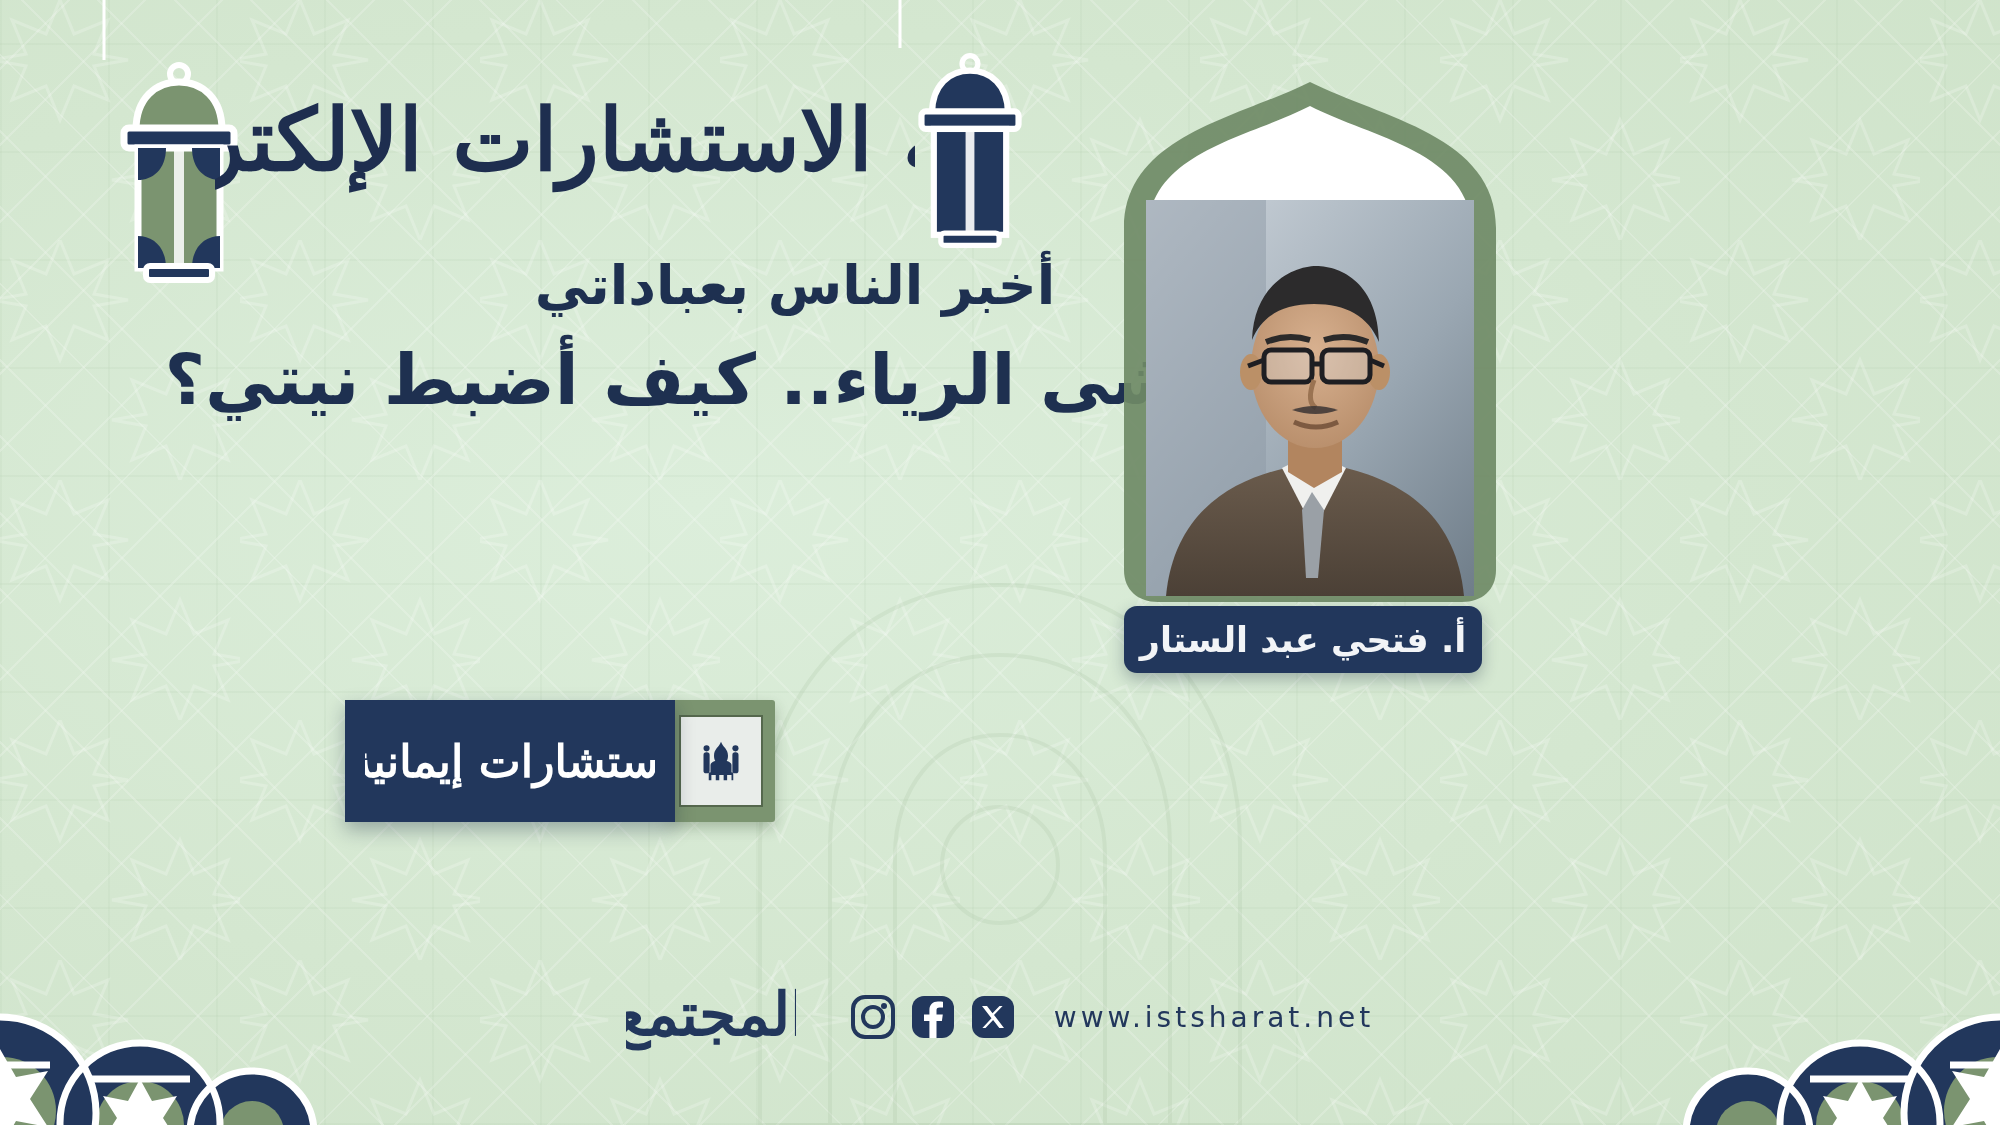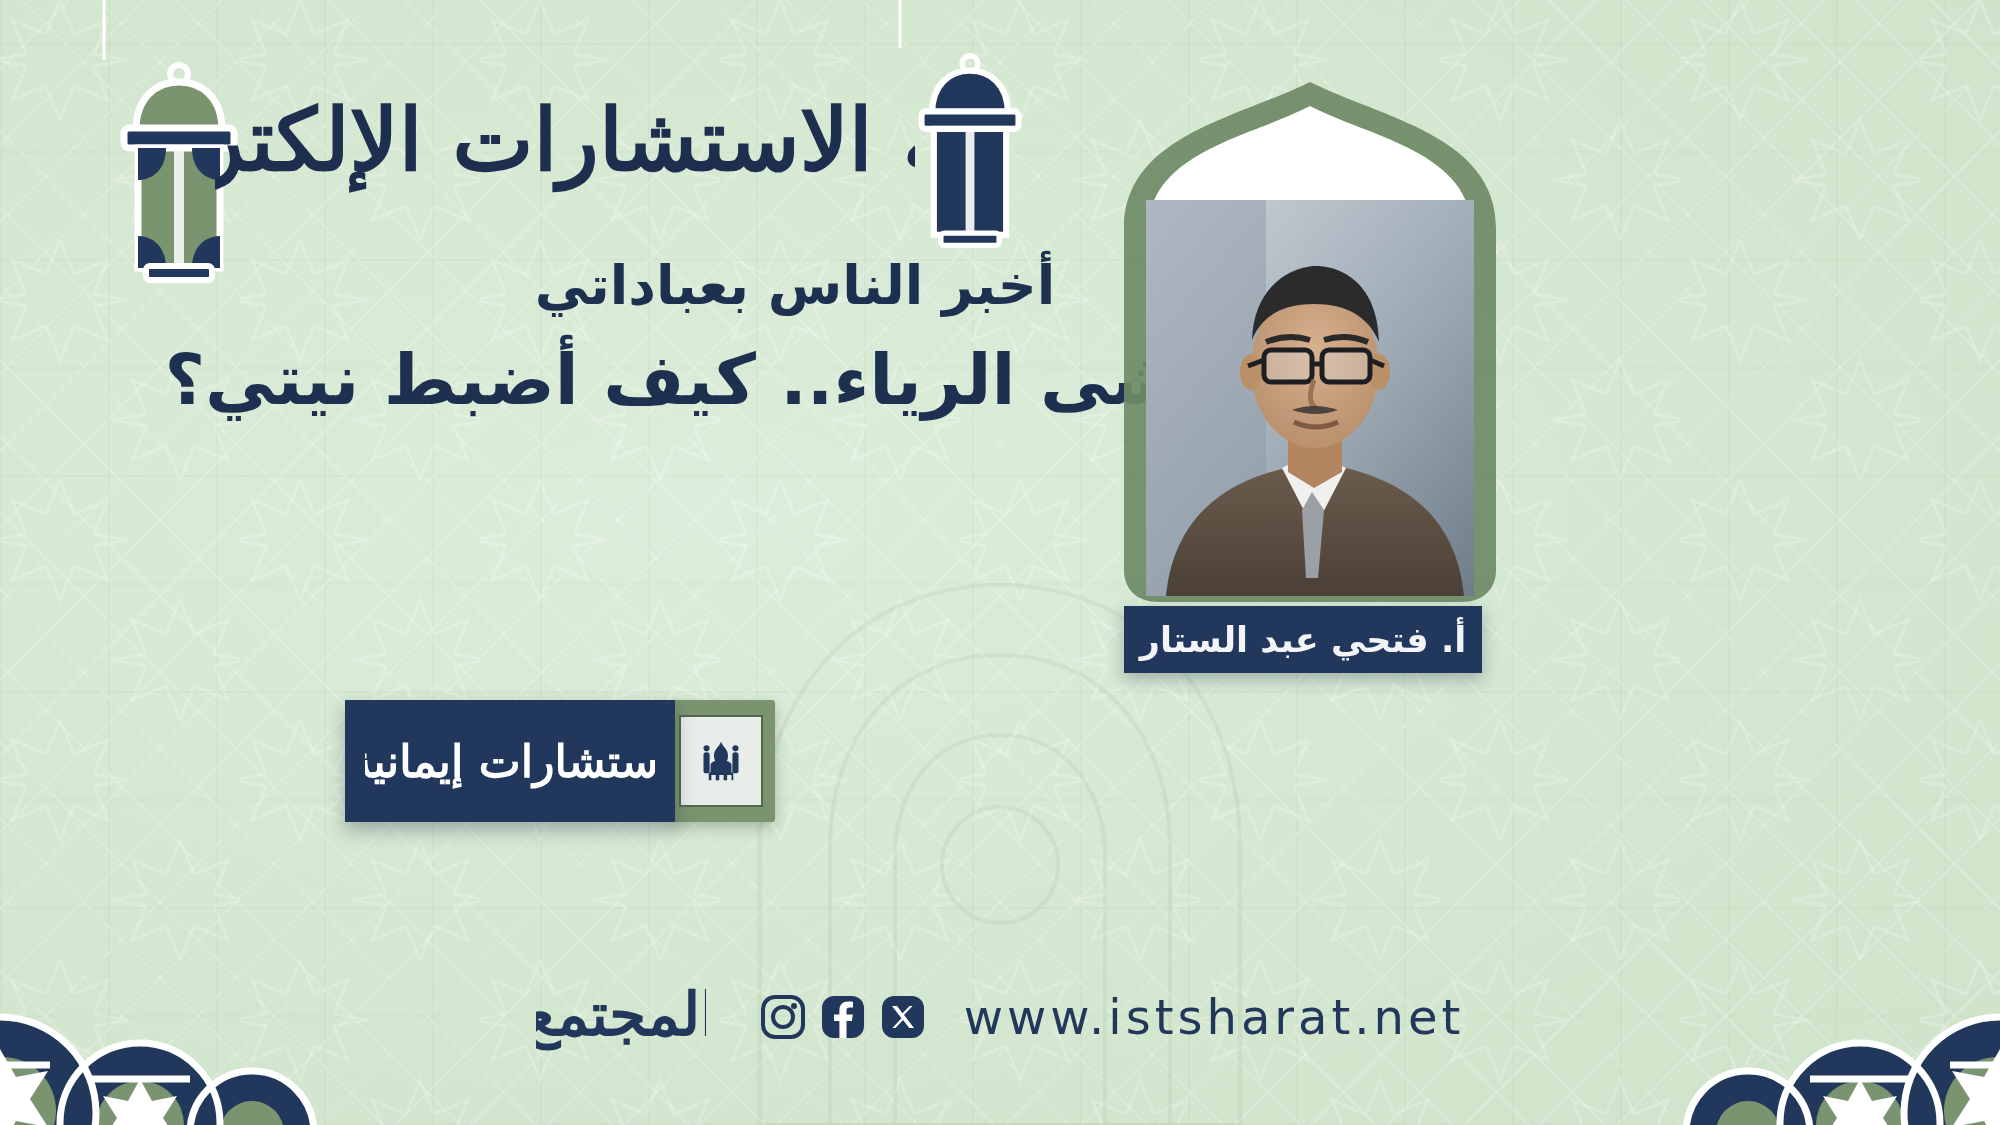--- a/index.html
+++ b/index.html
@@ -78,39 +78,40 @@
   .speaker{position:absolute;left:1120px;top:78px;width:800px;height:700px;}
   .speaker-arch{
     position:absolute;left:0;top:0;width:380px;height:530px;
   }
   .photo-clip{position:absolute;left:26px;top:122px;width:328px;height:396px;overflow:hidden;}
   .photo{position:absolute;inset:0;}
   .name-plate{
     position:absolute;left:4px;top:528px;width:358px;height:67px;
     background:#22375c;display:flex;align-items:center;justify-content:center;
     box-shadow:0 6px 16px rgba(20,35,60,.3);
+    border-radius:13px;
   }
   .name-plate span{
     color:#f2f4f7;font-size:35px;font-weight:700;direction:rtl;
     font-family:"DejaVu Sans","Liberation Sans",sans-serif;letter-spacing:1px;
   }
 
   
   .corner{position:absolute;width:330px;height:250px;}
   .corner-bl{left:-10px;bottom:-8px;}
   .corner-br{right:-10px;bottom:-8px;}
 
   
   .footer{position:absolute;left:0;right:0;bottom:48px;height:120px;
     display:flex;align-items:center;justify-content:center;gap:28px;direction:ltr;}
   .brand-callig{width:170px;height:110px;}
   .socials{display:flex;align-items:center;gap:14px;margin-left:26px;}
   .soc{width:46px;height:46px;display:flex;align-items:center;justify-content:center;}
   .url{
-    color:#22375c;font-size:48px;letter-spacing:4px;font-weight:400;
+    color:#22375c;font-size:28px;letter-spacing:4px;font-weight:400;
     font-family:"DejaVu Sans","Liberation Sans",sans-serif;margin-left:10px;
   }
 </style>
 </head>
 <body>
 
 <div class="stage">
 
   <div class="bg-base"></div>
   <div class="bg-pattern"></div>

